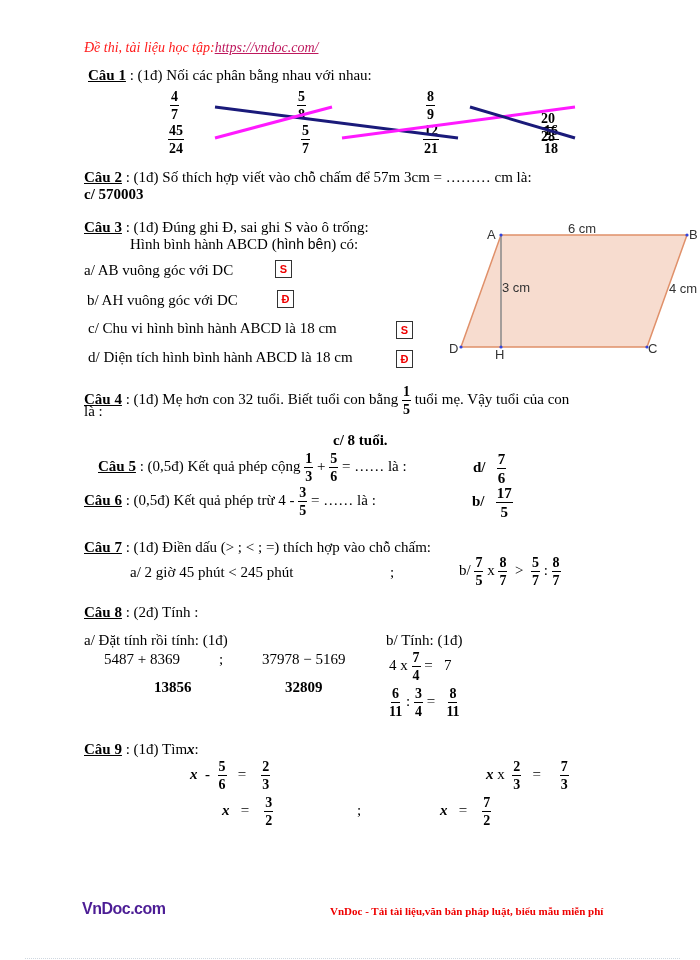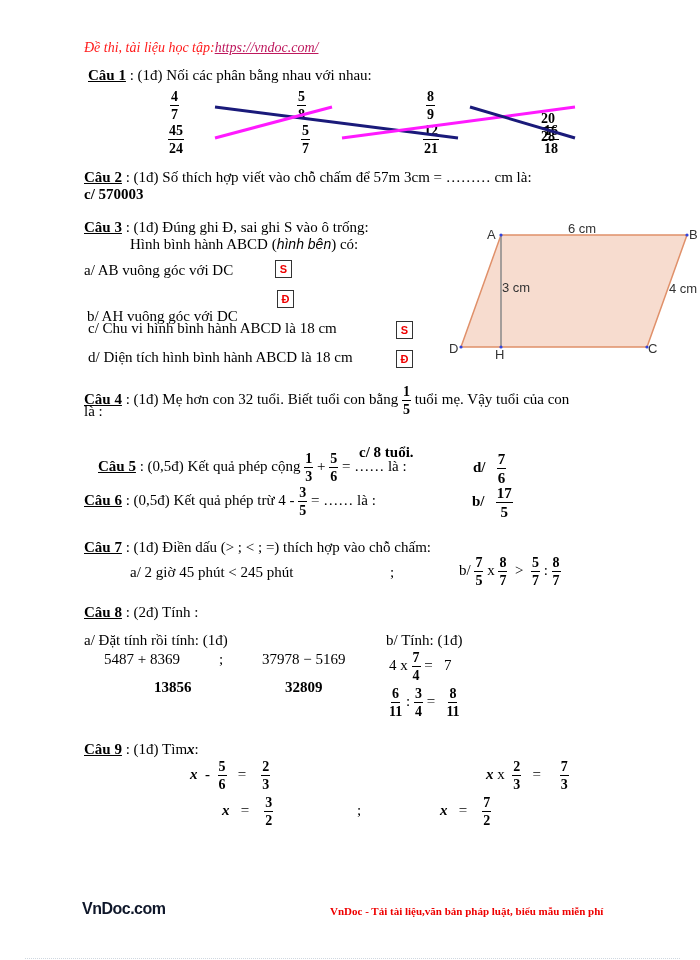--- a/index.html
+++ b/index.html
@@ -9,21 +9,21 @@
     .hdr { left: 84px; top: 40px; font-size: 14px; font-style: italic; color: #ff1a1a; }
     .hdr a { color: #be185d; text-decoration: underline; }
     .q { font-weight: bold; text-decoration: underline; }
     .b { font-weight: bold; }
     .frac { display: inline-flex; flex-direction: column; align-items: center; vertical-align: middle; font-weight: bold; line-height: 1; font-size: 14px; }
     .frac .num { padding: 0 1px 1px; border-bottom: 1.5px solid #000; }
     .frac .den { padding-top: 2px; }
     .fbig { font-size: 15px; }
     .box { position: absolute; width: 17px; height: 18px; border: 1.5px solid #333; display: flex; align-items: center; justify-content: center; color: #e00; font-size: 11px; font-weight: bold; font-family: "Liberation Sans", sans-serif; }
     .it { font-style: italic; font-family: "Liberation Serif", serif; }
-    .footer-logo { left: 82px; top: 900px; font-family: "Liberation Sans", sans-serif; font-weight: bold; font-size: 16px; color: #0f172a; letter-spacing: -0.5px; }
+    .footer-logo { left: 82px; top: 900px; font-family: "Liberation Sans", sans-serif; font-weight: bold; font-size: 16px; color: #4c1d95; letter-spacing: -0.5px; }
     .footer-text { left: 330px; top: 905px; font-size: 11px; color: #e00; font-weight: bold; }
     .dotline { left: 25px; top: 958px; width: 655px; border-top: 1px dotted #cfd8e0; }
     svg text { font-family: "Liberation Sans", sans-serif; }
   </style>
 </head>
 <body>
 
 <div class="abs hdr">
   <span>Đề thi, tài liệu học tập:</span><a>https://vndoc.com/</a>
 </div>
@@ -91,25 +91,25 @@
   <span class="q">Câu 2</span>
   <span>: (1đ) Số thích hợp viết vào chỗ chấm để 57m 3cm = ……… cm là:</span>
 </div>
 <div class="abs b" style="left:84px; top:186px;">c/  570003</div>
 
 <div class="abs" style="left:84px; top:219px;">
   <span class="q">Câu 3</span>
   <span>: (1đ) Đúng ghi Đ, sai ghi S vào ô trống:</span>
 </div>
 <div class="abs" style="left:130px; top:236px;">
-  <span>Hình bình hành ABCD (</span><span style="font-style:italic; font-family:'Liberation Sans', sans-serif; font-size:14px;">hình bên</span><span>) có:</span>
+  <span>Hình bình hành ABCD (</span><span style="font-family:'Liberation Sans', sans-serif; font-size:14px;">hình bên</span><span>) có:</span>
 </div>
 <div class="abs" style="left:84px; top:262px;text-align:right;">a/   AB vuông góc với DC</div>
 <div class="box" style="left:275px; top:260px;">S</div>
-<div class="abs" style="left:87px; top:308px;text-align:right;">b/   AH vuông góc với DC</div>
+<div class="abs" style="left:87px; top:292px;text-align:right;">b/   AH vuông góc với DC</div>
 <div class="box" style="left:277px; top:290px;">Đ</div>
 <div class="abs" style="left:88px; top:320px;">c/  Chu vi hình bình hành ABCD là 18 cm</div>
 <div class="box" style="left:396px; top:321px;">S</div>
 <div class="abs" style="left:88px; top:349px;">d/  Diện tích hình bình hành ABCD là 18 cm</div>
 <div class="box" style="left:396px; top:350px;">Đ</div>
 
 <svg class="abs" style="left:440px; top:215px;" width="260" height="150">
   <polygon points="61,20 247,20 207,132 21,132" fill="#f7dccf" stroke="#e0906a" stroke-width="1.5"></polygon>
   <line x1="61" y1="20" x2="61" y2="132" stroke="#888" stroke-width="1.5"></line>
   <circle cx="61" cy="20" r="1.6" fill="#3344dd"></circle>
@@ -130,21 +130,21 @@
 <div class="abs" style="left:84px; top:385px;">
   <span class="q">Câu 4</span>
   <span>: (1đ)  Mẹ hơn con 32 tuổi. Biết tuổi con bằng</span>
   <span class="frac">
       <span class="num">1</span>
       <span class="den">5</span>
     </span>
   <span>tuổi mẹ. Vậy tuổi của con</span>
 </div>
 <div class="abs" style="left:84px; top:403px;text-align:center;">là :</div>
-<div class="abs b" style="left:333px; top:444px;margin-left:26px;">c/ 8 tuổi.</div>
+<div class="abs b" style="left:333px; top:432px;">c/ 8 tuổi.</div>
 
 <div class="abs" style="left:98px; top:452px;">
   <span class="q">Câu 5</span>
   <span>:  (0,5đ)  Kết quả phép cộng</span>
   <span class="frac">
       <span class="num">1</span>
       <span class="den">3</span>
     </span>
   <span>+</span>
   <span class="frac">

